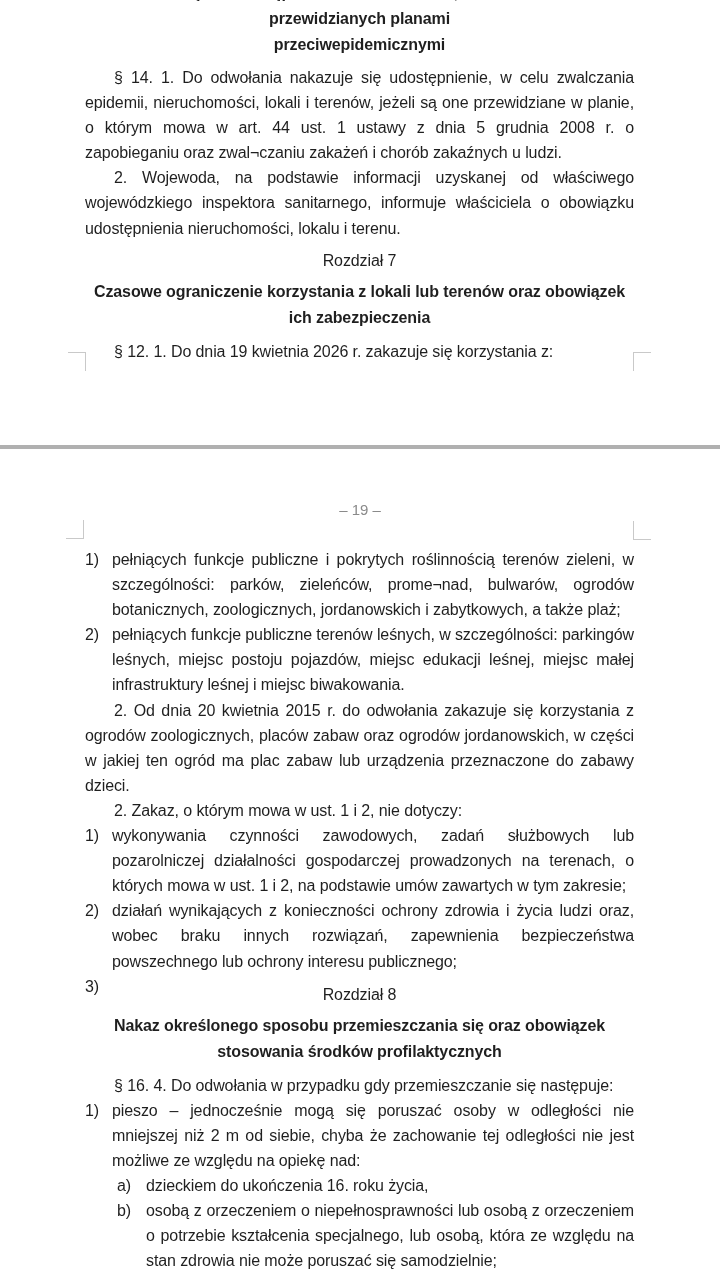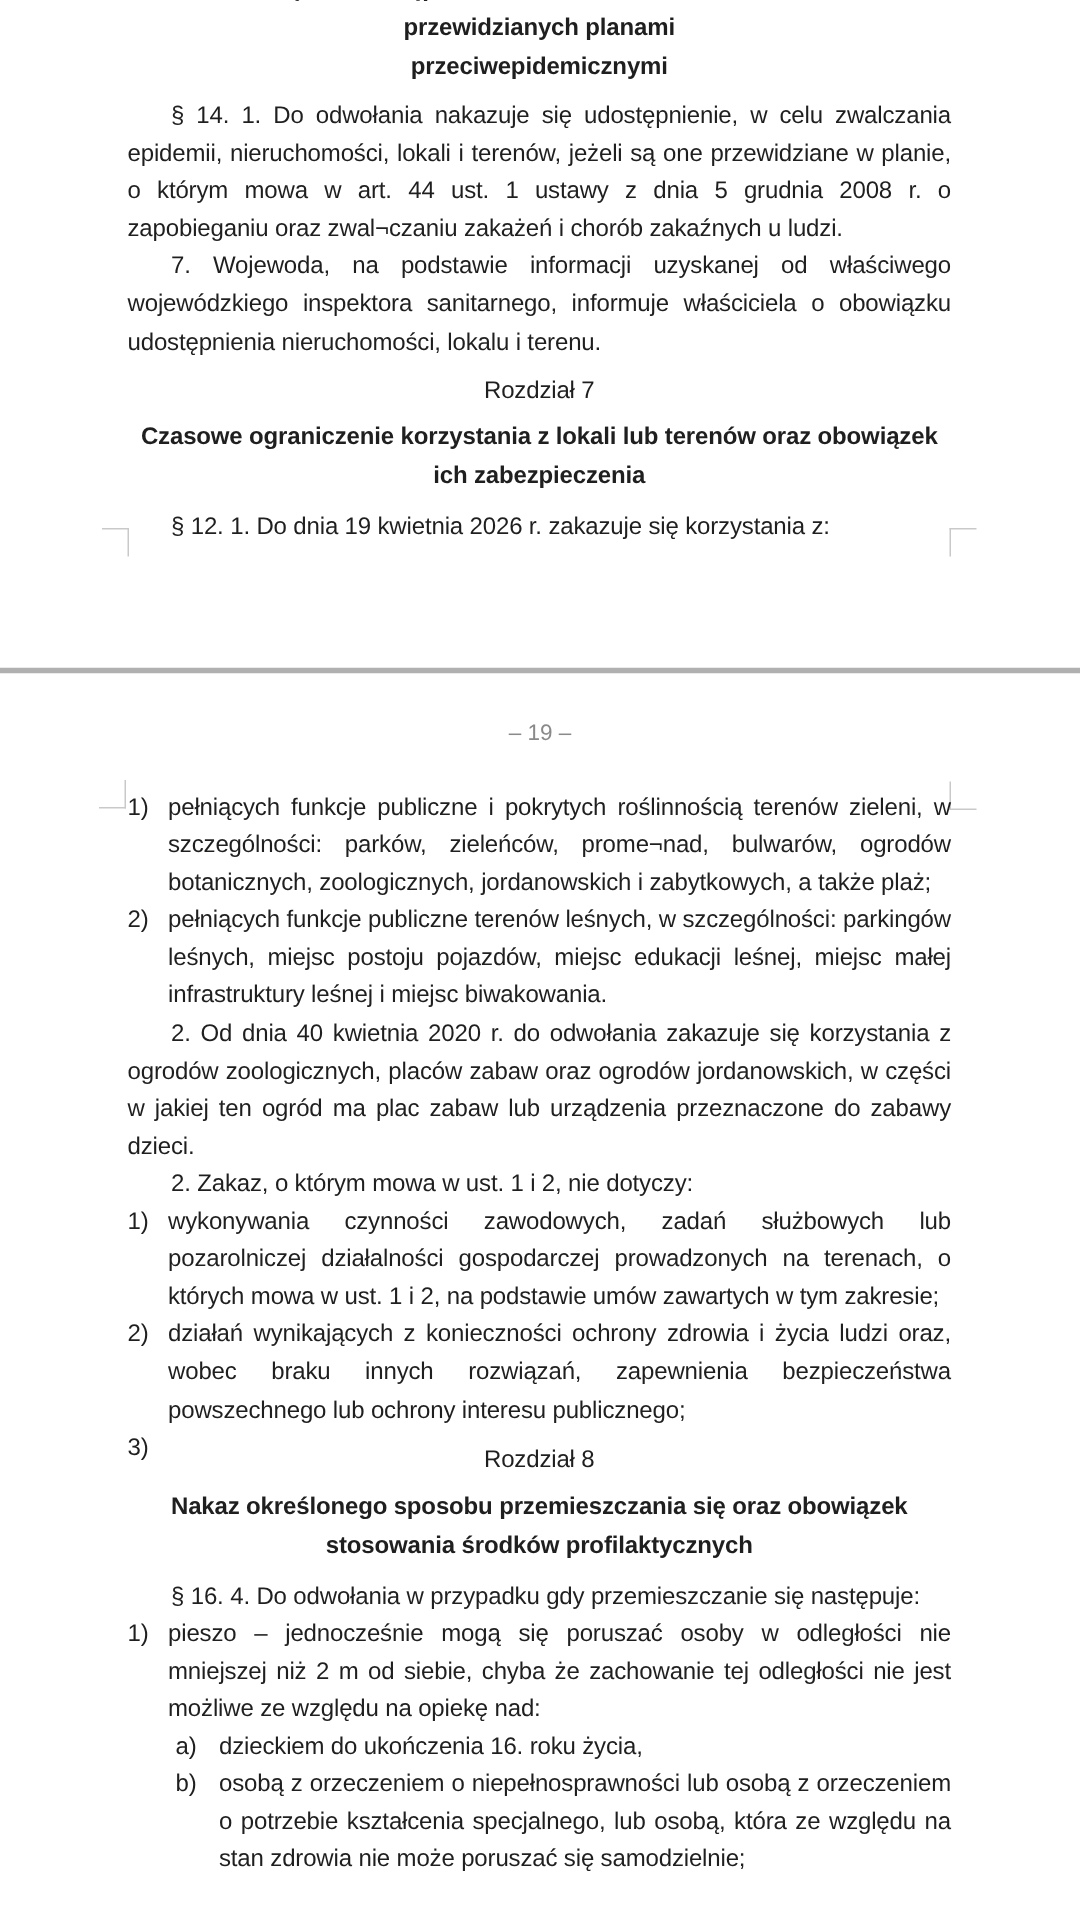--- a/index.html
+++ b/index.html
@@ -76,21 +76,21 @@
     position: relative;
     padding-left: 61px;
     margin: 0;
   }
   .subitem > .marker {
     position: absolute;
     left: 32px;
     top: 0;
   }
   .page-num {
-    padding-top: 27px;
+    padding-top: 48px;
     text-align: center;
     color: #8a8a8a;
     font-size: 15px;
     line-height: 25px;
   }
   
   .bmark {
     position: absolute;
     width: 17px;
     height: 18px;
@@ -105,21 +105,21 @@
 
 <div class="viewer">
 
   <section class="page page1">
     <div class="content">
       <div class="doc-heading clip-line">Obowiązek udostępnienia nieruchomości, lokali i terenów przewidzianych planami</div>
       <div class="doc-heading mb7">przeciwepidemicznymi</div>
 
       <p class="para"><span class="lead">§ 14.</span> <span>1. Do odwołania nakazuje się udostępnienie, w celu zwalczania epidemii, nieruchomości, lokali i terenów, jeżeli są one przewidziane w planie, o którym mowa w art. 44 ust. 1 ustawy z dnia 5 grudnia 2008 r. o zapobieganiu oraz zwal¬czaniu zakażeń i chorób zakaźnych u ludzi.</span></p>
 
-      <p class="para">7. Wojewoda, na podstawie informacji uzyskanej od właściwego wojewódzkiego inspektora sanitarnego, informuje właściciela o obowiązku udostępnienia nieruchomości, lokalu i terenu.</p>
+      <p class="para">2. Wojewoda, na podstawie informacji uzyskanej od właściwego wojewódzkiego inspektora sanitarnego, informuje właściciela o obowiązku udostępnienia nieruchomości, lokalu i terenu.</p>
 
       <div class="chapter">Rozdział 7</div>
 
       <div class="doc-heading mb8">Czasowe ograniczenie korzystania z lokali lub terenów oraz obowiązek ich zabezpieczenia</div>
 
       <p class="para"><span class="lead">§ 12.</span> <span>1. Do dnia 19 kwietnia 2026 r. zakazuje się korzystania z:</span></p>
     </div>
 
     <div class="bmark p1-left"></div>
     <div class="bmark p1-right"></div>
@@ -135,21 +135,21 @@
 
     <div class="content">
 
       <div class="item">
         <span class="marker">1)</span><span>pełniących funkcje publiczne i pokrytych roślinnością terenów zieleni, w szczególności: parków, zieleńców, prome¬nad, bulwarów, ogrodów botanicznych, zoologicznych, jordanowskich i zabytkowych, a także plaż;</span>
       </div>
       <div class="item">
         <span class="marker">2)</span><span>pełniących funkcje publiczne terenów leśnych, w szczególności: parkingów leśnych, miejsc postoju pojazdów, miejsc edukacji leśnej, miejsc małej infrastruktury leśnej i miejsc biwakowania.</span>
       </div>
 
-      <p class="para">2. Od dnia 40 kwietnia 2020 r. do odwołania zakazuje się korzystania z ogrodów zoologicznych, placów zabaw oraz ogrodów jordanowskich, w części w jakiej ten ogród ma plac zabaw lub urządzenia przeznaczone do zabawy dzieci.</p>
+      <p class="para">2. Od dnia 20 kwietnia 2015 r. do odwołania zakazuje się korzystania z ogrodów zoologicznych, placów zabaw oraz ogrodów jordanowskich, w części w jakiej ten ogród ma plac zabaw lub urządzenia przeznaczone do zabawy dzieci.</p>
 
       <p class="para">2. Zakaz, o którym mowa w ust. 1 i 2, nie dotyczy:</p>
 
       <div class="item">
         <span class="marker">1)</span><span>wykonywania czynności zawodowych, zadań służbowych lub pozarolniczej działalności gospodarczej prowadzonych na terenach, o których mowa w ust. 1 i 2, na podstawie umów zawartych w tym zakresie;</span>
       </div>
       <div class="item">
         <span class="marker">2)</span><span>działań wynikających z konieczności ochrony zdrowia i życia ludzi oraz, wobec braku innych rozwiązań, zapewnienia bezpieczeństwa powszechnego lub ochrony interesu publicznego;</span>
       </div>
       <div class="item">

